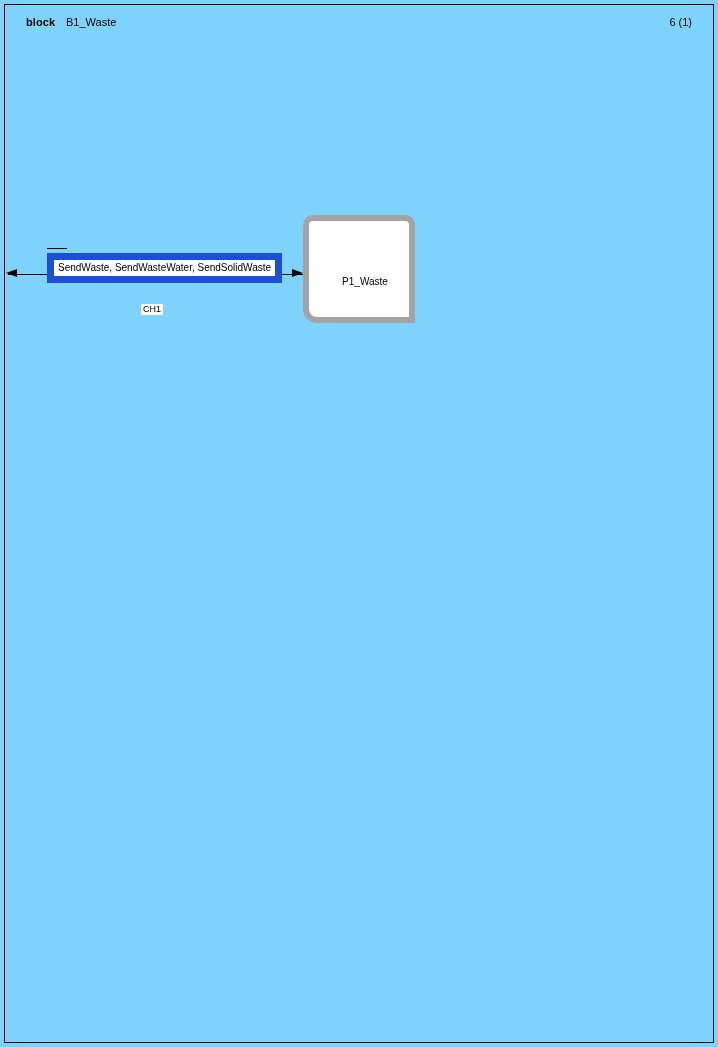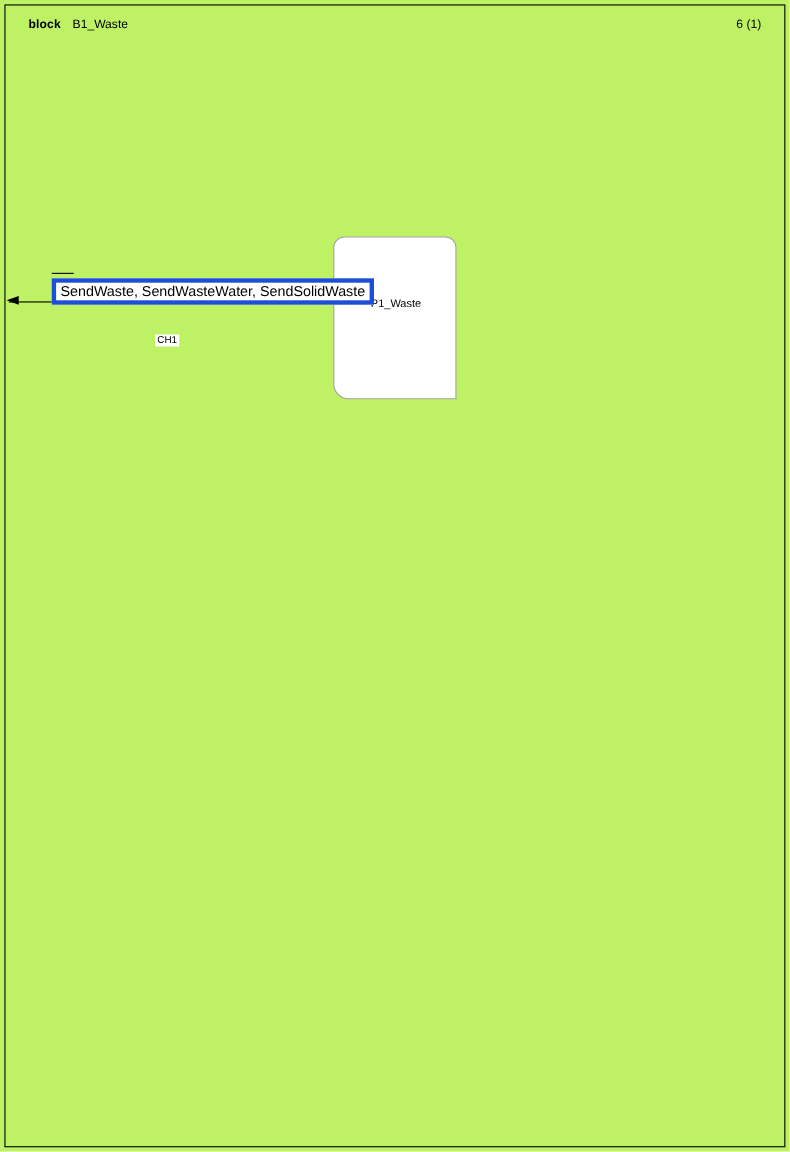--- a/index.html
+++ b/index.html
@@ -7,21 +7,21 @@
     padding: 0;
     background: #ffffff;
   }
   body {
     font-family: "Liberation Sans", sans-serif;
   }
   #page {
     position: relative;
     width: 718px;
     height: 1047px;
-    background: #bef264;
+    background: #7dd3fc;
     box-sizing: border-box;
     overflow: hidden;
   }
   .frame {
     position: absolute;
     left: 4px;
     top: 4px;
     width: 710px;
     height: 1039px;
     border: 1px solid #000000;
@@ -49,22 +49,22 @@
     top: 16px;
     font-size: 11px;
     color: #000000;
   }
   
   .node {
     position: absolute;
     left: 303px;
     top: 215px;
     width: 112px;
-    height: 148px;
-    border: 1px solid #a3a3a3;
+    height: 108px;
+    border: 6px solid #a3a3a3;
     background: #ffffff;
     box-sizing: border-box;
     border-radius: 10px 10px 0 14px;
   }
   .node-label {
     position: absolute;
     left: 0;
     top: 0;
     width: 112px;
     height: 120px;
@@ -120,24 +120,24 @@
     color: #000000;
     background: #ffffff;
     padding: 0 2px;
     line-height: 11px;
     margin-top: 36px;
   }
   .item-flow-box {
     position: absolute;
     left: 47px;
     top: 253px;
-    border: 4px solid #1d4ed8;
+    border: 7px solid #1d4ed8;
     background: #ffffff;
     padding: 2px 4px 3px 4px;
-    font-size: 13px;
+    font-size: 10px;
     color: #000000;
     white-space: nowrap;
     line-height: 11px;
     box-sizing: border-box;
   }
 </style>
 </head>
 <body>
 
 <div id="page">

